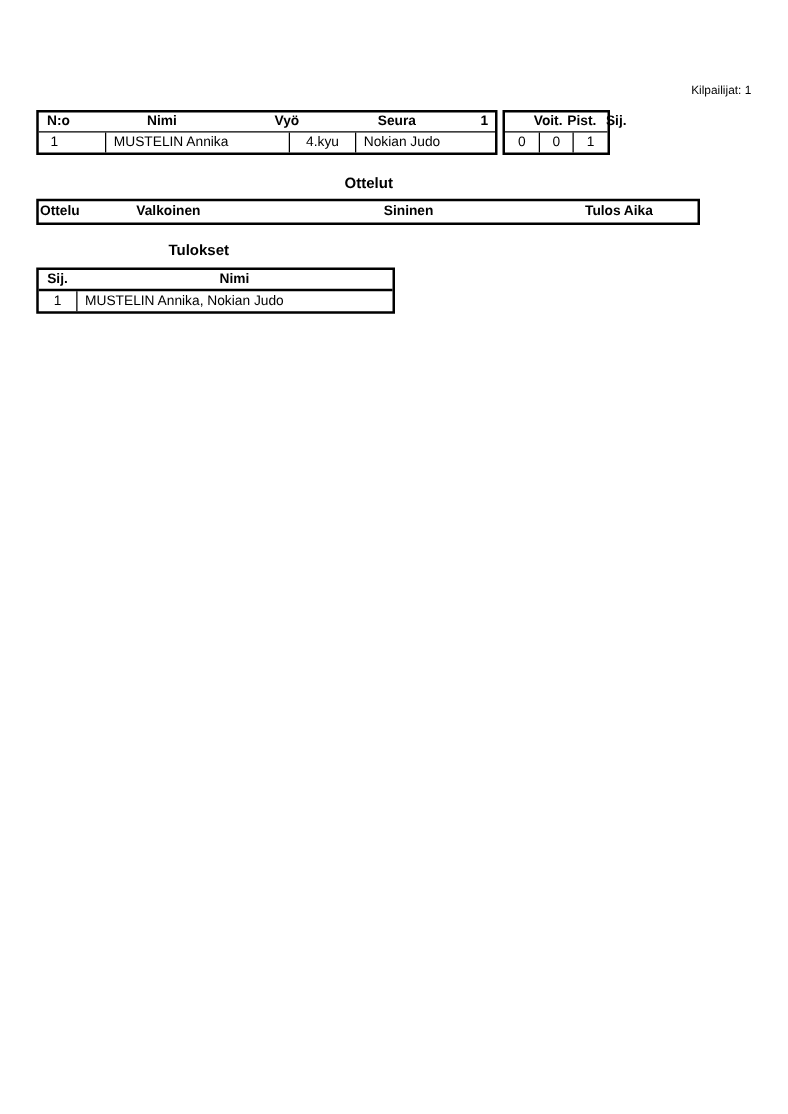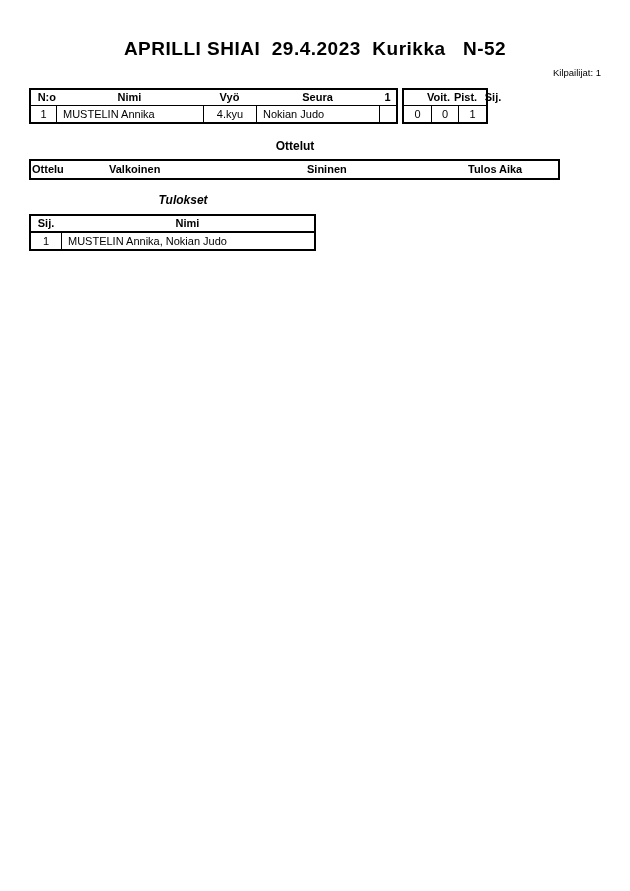--- a/index.html
+++ b/index.html
@@ -43,36 +43,35 @@
   .ottelut-inner span {
     position:absolute; top:0; height:17px; line-height:16px;
     font-size:11px; font-weight:bold; white-space:nowrap;
   }
 </style>
 </head>
 <body>
 
 <div class="page">
 
-  <div class="title">APRILLI SHIAI  29.4.2023  Kurikka   N-52</div>
 
 
   <div class="count-label">Kilpailijat: 1</div>
 
   <div class="tbl t1" style="left:29px; top:88px; width:369px; height:36px;">
     <div class="row hrow">
       <div class="c lft" style="width:25px;text-align:right;">N:o</div>
       <div class="c ctr" style="width:147px;">Nimi</div>
       <div class="c ctr" style="width:53px;">Vyö</div>
       <div class="c ctr" style="width:123px;">Seura</div>
       <div class="c ctr" style="width:17px;">1</div>
     </div>
     <div class="row drow">
       <div class="c ctr" style="width:25px;">1</div>
-      <div class="c lft padl bl" style="width:147px;">MUSTELIN Annika</div>
+      <div class="c lft padl bl" style="width:147px;margin-left:28px;">MUSTELIN Annika</div>
       <div class="c ctr bl" style="width:53px;">4.kyu</div>
       <div class="c lft padl bl" style="width:123px;">Nokian Judo</div>
       <div class="c ctr bl" style="width:17px;"></div>
     </div>
   </div>
 
   <div class="tbl t1" style="left:402px; top:88px; width:86px; height:36px;">
     <div class="row hrow">
       <div class="c ctr" style="width:27px;margin-left:21px;">Voit.</div>
       <div class="c ctr" style="width:27px;">Pist.</div>
@@ -90,21 +89,21 @@
   <div class="tbl ottelut-tbl" style="left:29px; top:159px; width:531px;">
     <div class="ottelut-inner">
       <span style="left:1px;">Ottelu</span>
       <span style="left:78px;">Valkoinen</span>
       <span style="left:276px;">Sininen</span>
       <span style="left:437px;">Tulos</span>
       <span style="left:468px;">Aika</span>
     </div>
   </div>
 
-  <div class="section-heading" style="top:193px; left:40px; width:286px;font-style:italic;">Tulokset</div>
+  <div class="section-heading" style="top:193px; left:16px; width:286px;">Tulokset</div>
 
   <div class="tbl t3" style="left:29px; top:214px; width:287px; height:37px;">
     <div class="row hrow">
       <div class="c ctr" style="width:30px;">Sij.</div>
       <div class="c ctr" style="width:253px;">Nimi</div>
     </div>
     <div class="row drow">
       <div class="c ctr" style="width:30px;">1</div>
       <div class="c lft padl bl" style="width:253px;">MUSTELIN Annika, Nokian Judo</div>
     </div>

